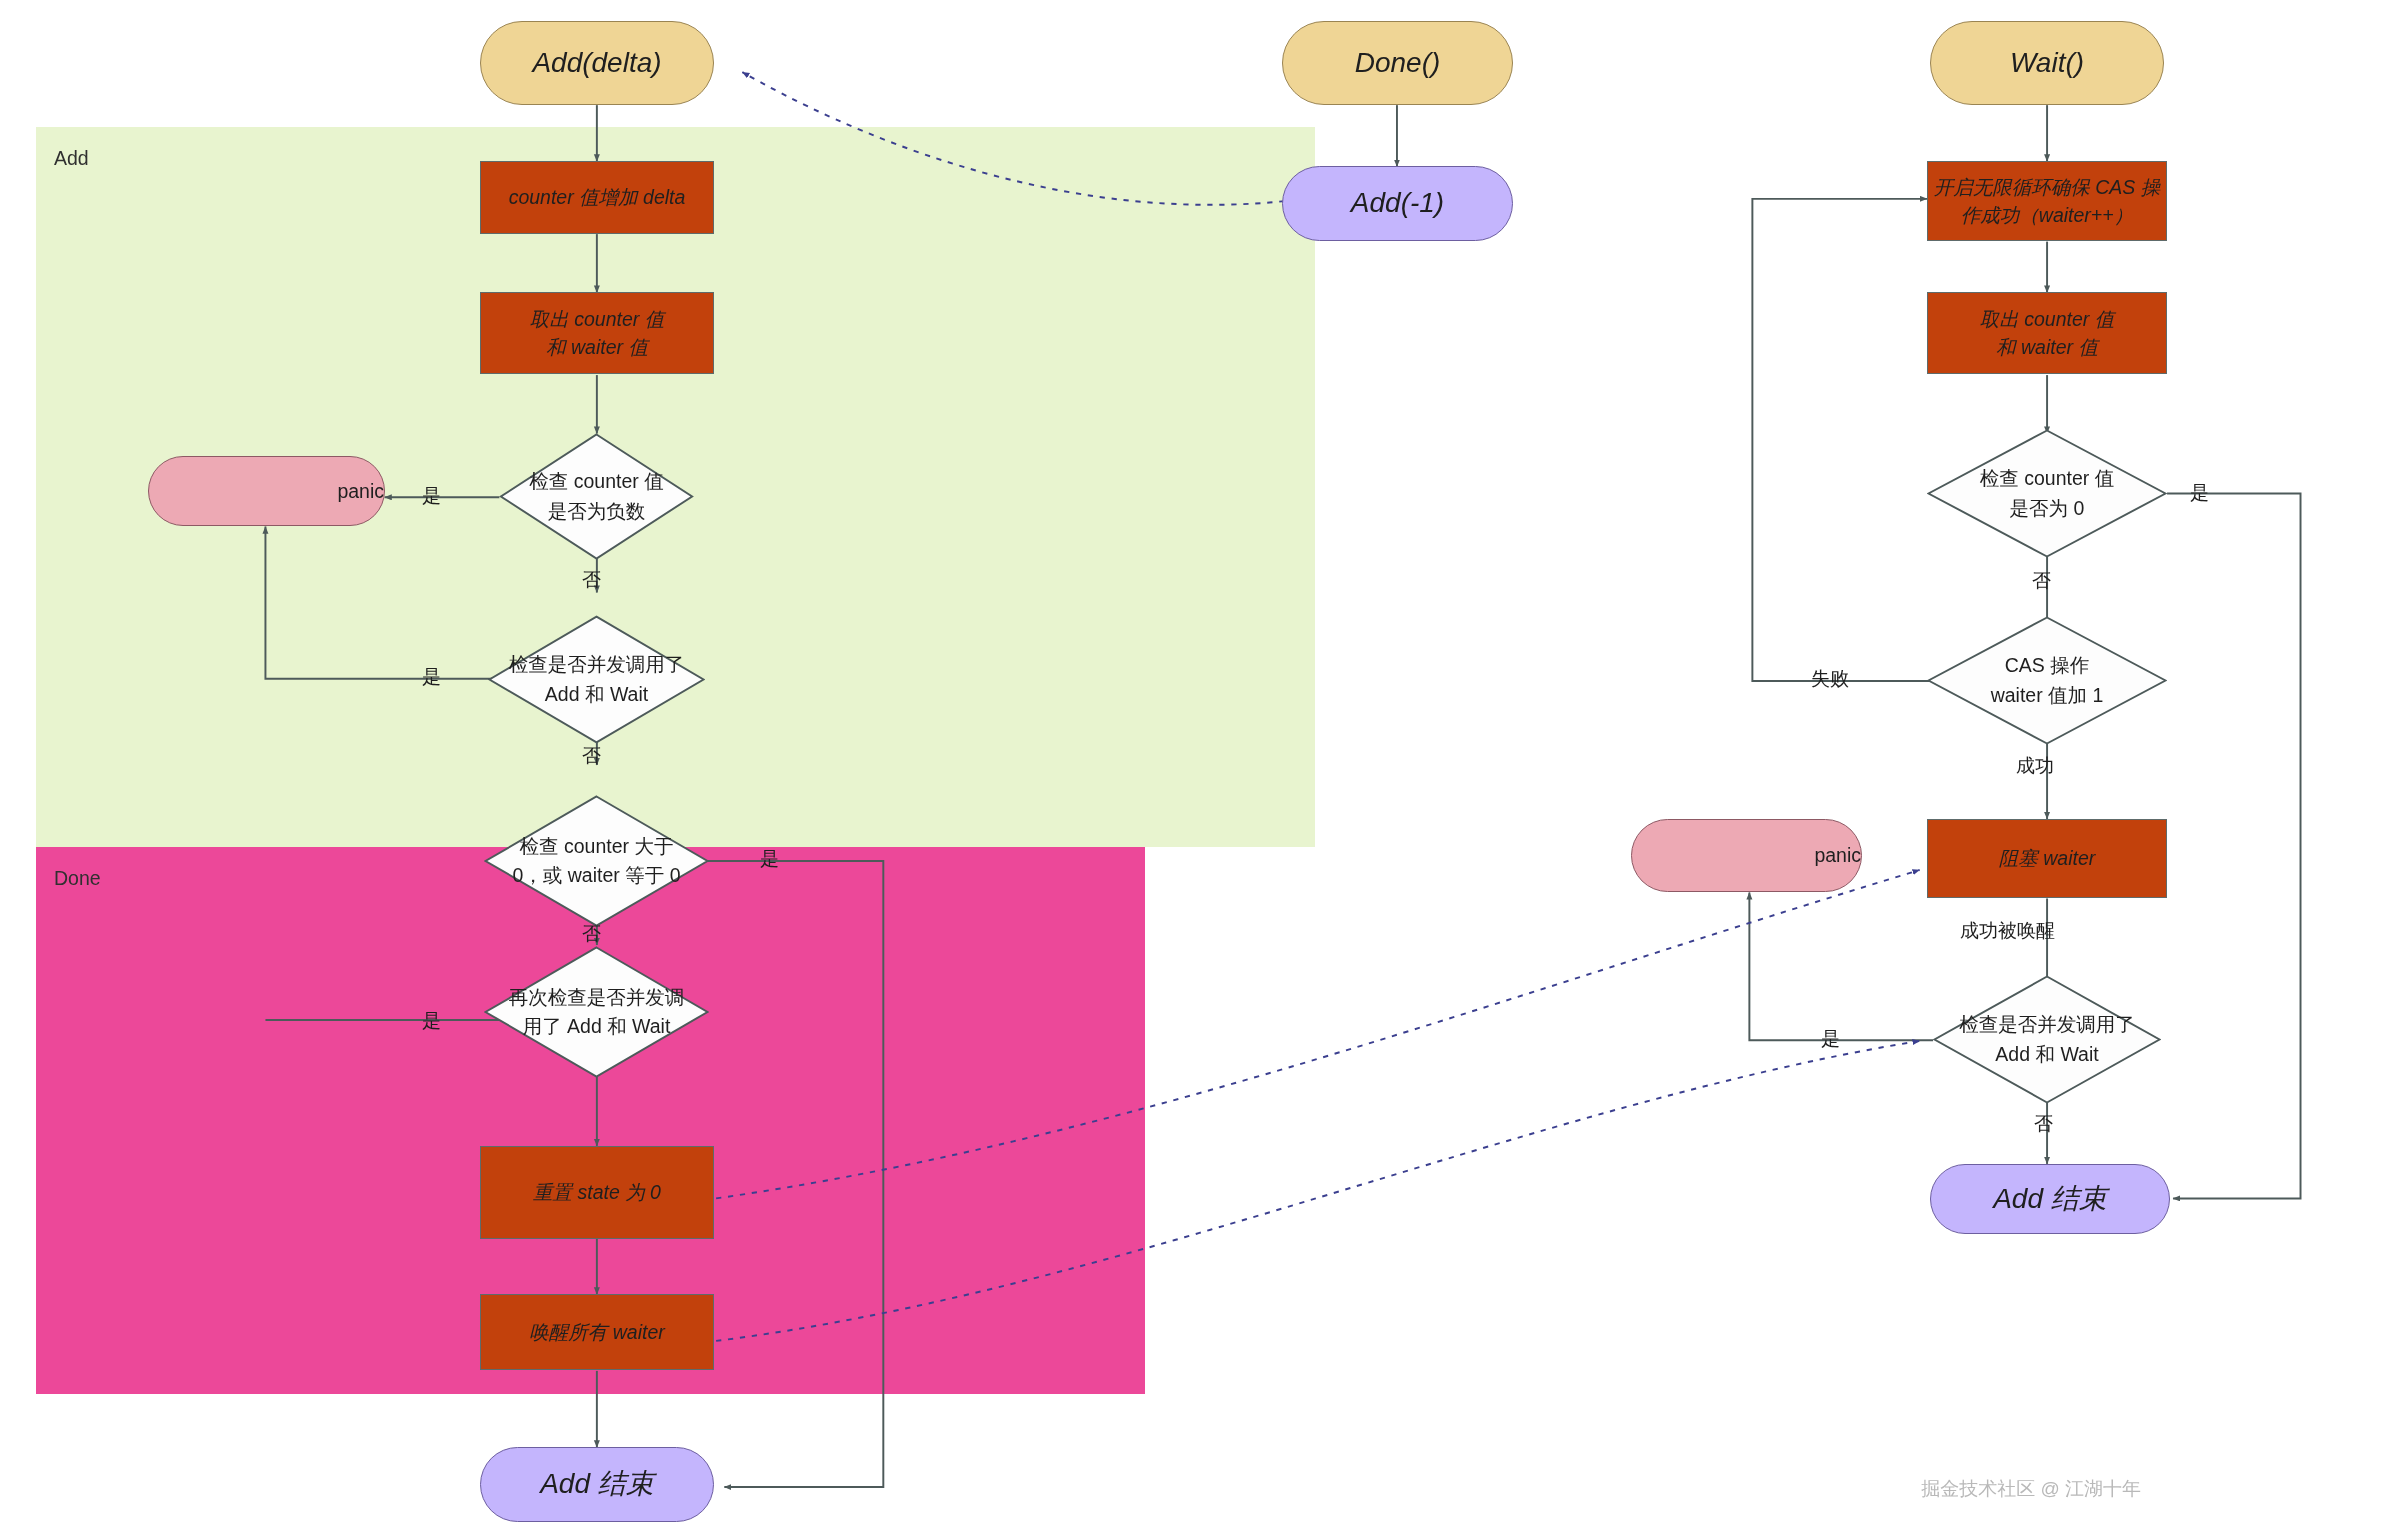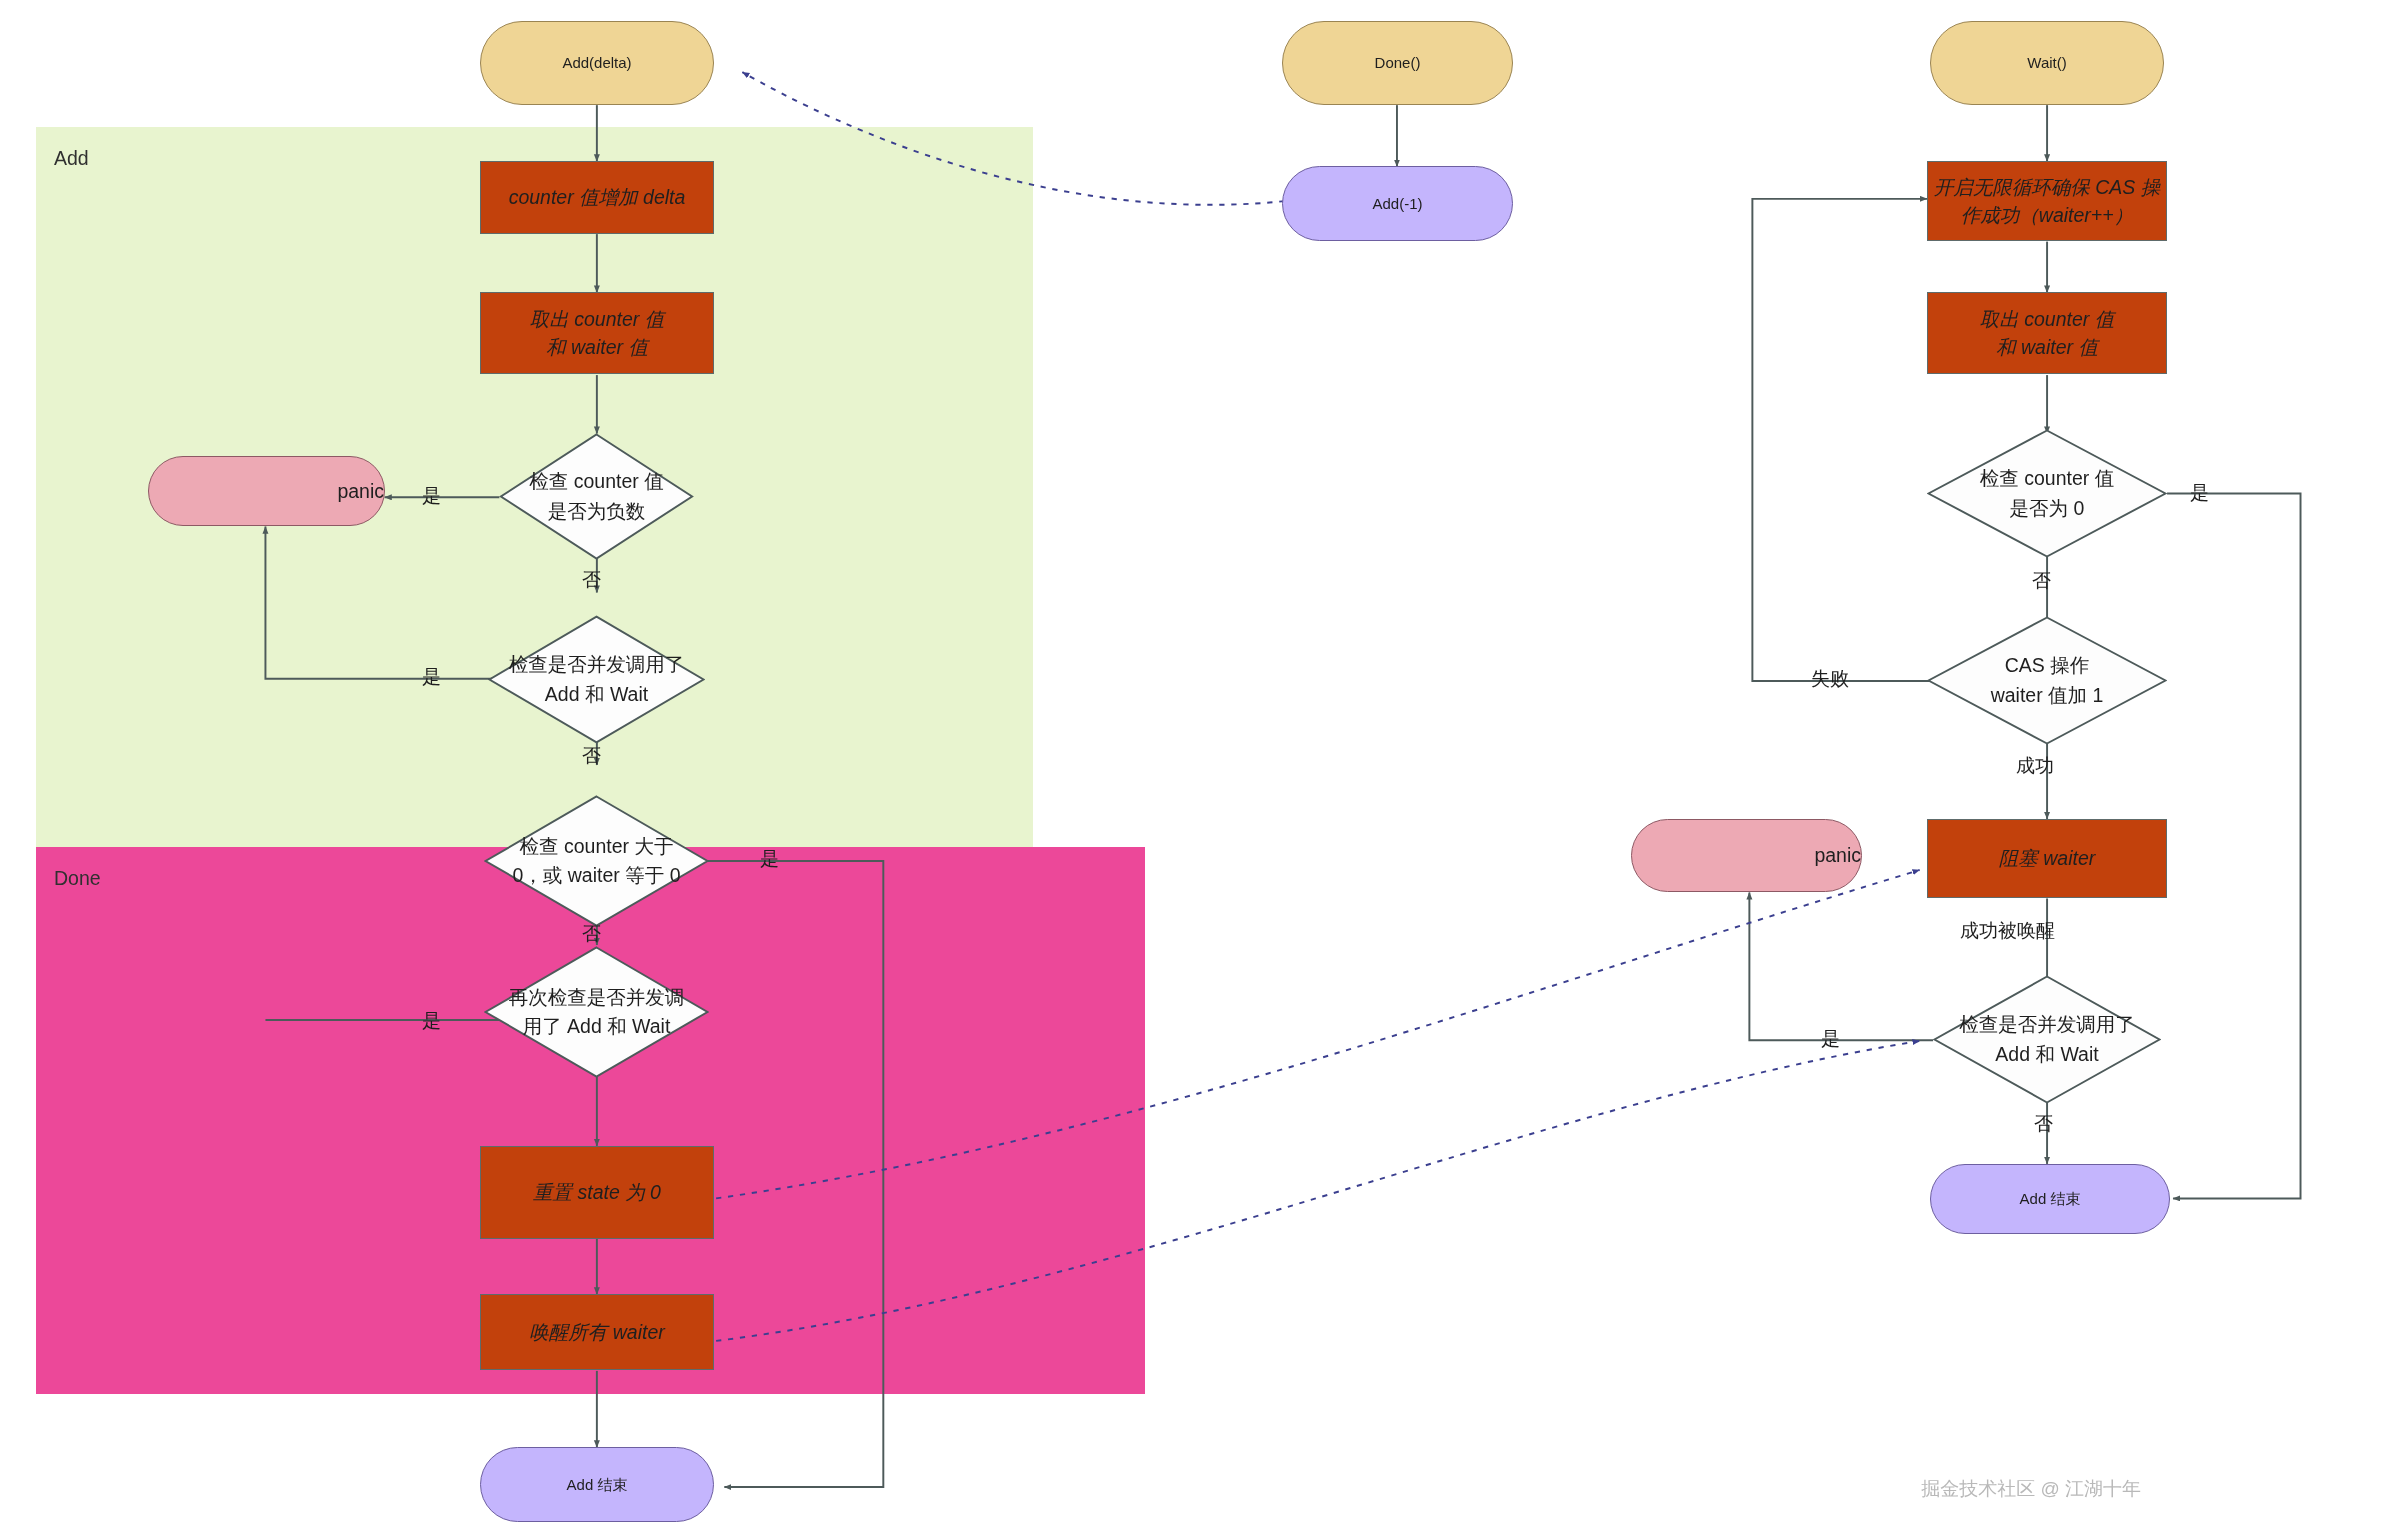--- a/index.html
+++ b/index.html
@@ -23,29 +23,29 @@
       color:#1f1f1f;line-height:1.5;white-space:pre-line;}
 
   .band{position:absolute;}
   .band .btitle{position:absolute;left:18px;top:19.5px;font-size:19.5px;color:#303030;}
 
   .elabel{position:absolute;font-size:19px;color:#1f1f1f;white-space:nowrap;
           background:transparent;line-height:1;}
 
   .watermark{position:absolute;font-size:19px;color:#b9b9b9;white-space:nowrap;}
 
-  .fs28{font-size:15px;}
+  .fs28{font-size:28px;font-style:italic;}
   .fs26{font-size:19.5px;}
 </style>
 </head>
 <body>
 
 <div id="stage">
 
-  <div class="band" style="left:36px;top:127px;width:997px;height:720px;background:#e8f4cf;">
+  <div class="band" style="left:36px;top:127px;width:1279px;height:720px;background:#e8f4cf;">
     <div class="btitle">Add</div>
   </div>
   <div class="band" style="left:36px;top:847px;width:1109px;height:547px;background:#ec4899;">
     <div class="btitle">Done</div>
   </div>
 
   <svg class="layer" viewBox="0 0 3186 2044" width="2389" height="1533">
     <defs>
       <marker id="ah" markerWidth="11" markerHeight="11" refX="9.5" refY="4" orient="auto" markerUnits="userSpaceOnUse">
         <path d="M0,0 L10,4 L0,8 z" fill="#4d5a5a"></path>

